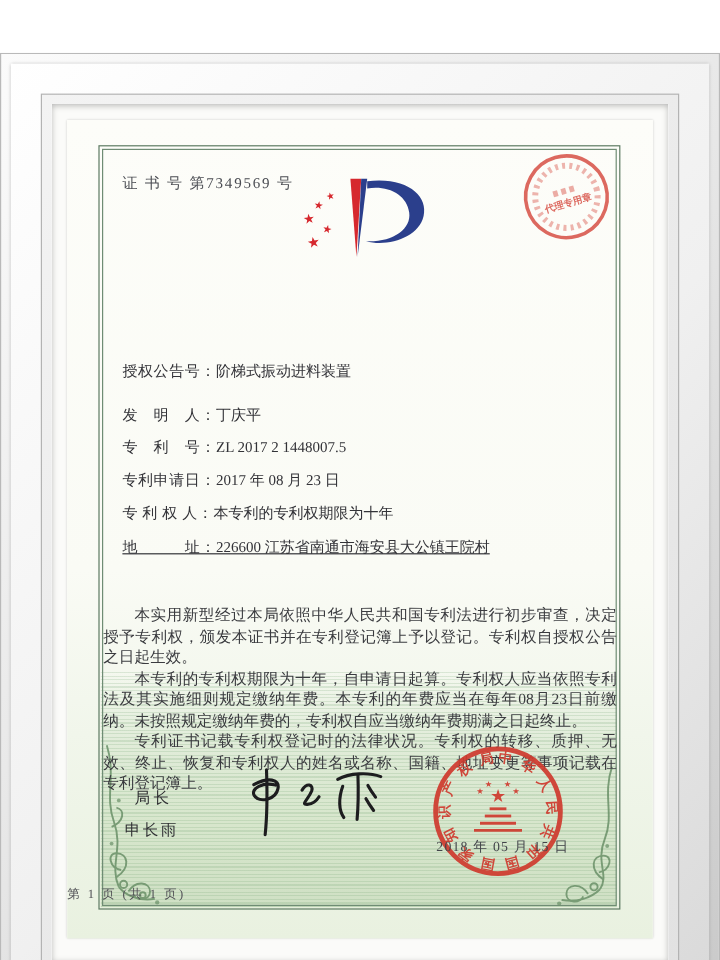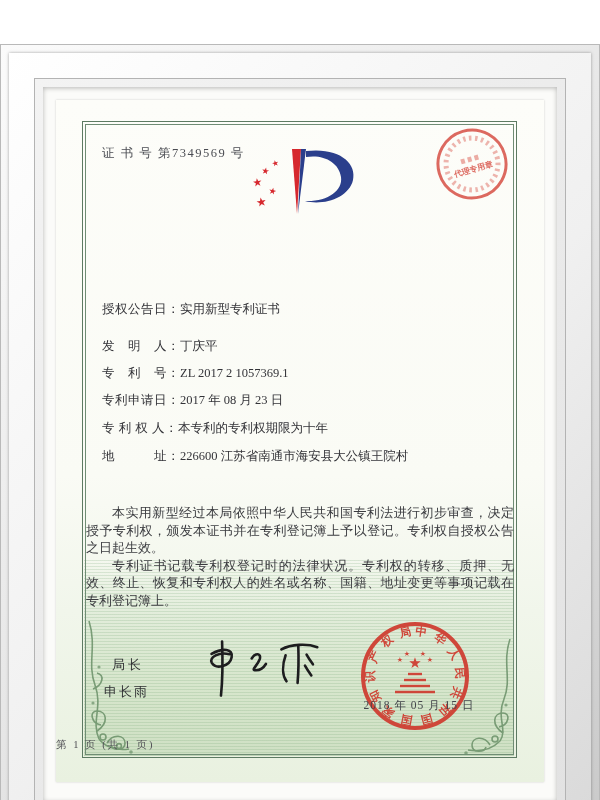--- a/index.html
+++ b/index.html
@@ -98,40 +98,41 @@
         <text x="25" y="20" font-size="8" transform="rotate(-14 25 20)">★</text>
         <text x="14" y="28" font-size="9" transform="rotate(10 14 28)">★</text>
         <text x="7" y="40" font-size="11" transform="rotate(-8 7 40)">★</text>
         <text x="21" y="48" font-size="9" transform="rotate(12 21 48)">★</text>
         <text x="11" y="60" font-size="12" transform="rotate(-10 11 60)">★</text>
       </g>
     </svg>
 
 
     <div class="frow" style="top:201px;">
-      <span class="lab">授权公告日：</span><span>实用新型专利证书</span>
+      <span class="lab">授权公告号：</span><span>阶梯式振动进料装置</span>
     </div>
     <div class="frow" style="top:238px;">
       <span class="lab">发　明　人：</span><span>丁庆平</span>
     </div>
     <div class="frow" style="top:265px;">
-      <span class="lab">专　利　号：</span><span>ZL 2017 2 1057369.1</span>
+      <span class="lab">专　利　号：</span><span>ZL 2017 2 1448007.5</span>
     </div>
     <div class="frow" style="top:292px;">
       <span class="lab">专利申请日：</span><span>2017 年 08 月 23 日</span>
     </div>
     <div class="frow" style="top:320px;">
       <span class="lab">专 利 权 人：</span><span>本专利的专利权期限为十年</span>
     </div>
-    <div class="frow" style="top:348px;">
+    <div class="frow" style="top:348px;text-decoration:underline;">
       <span class="lab">地　　　址：</span><span>226600 江苏省南通市海安县大公镇王院村</span>
     </div>
 
     <div class="paras">
       <p>本实用新型经过本局依照中华人民共和国专利法进行初步审查，决定授予专利权，颁发本证书并在专利登记簿上予以登记。专利权自授权公告之日起生效。</p>
+      <p>本专利的专利权期限为十年，自申请日起算。专利权人应当依照专利法及其实施细则规定缴纳年费。本专利的年费应当在每年08月23日前缴纳。未按照规定缴纳年费的，专利权自应当缴纳年费期满之日起终止。</p>
       <p>专利证书记载专利权登记时的法律状况。专利权的转移、质押、无效、终止、恢复和专利权人的姓名或名称、国籍、地址变更等事项记载在专利登记簿上。</p>
     </div>
 
     <div class="sig-title">局长</div>
     <div class="sig-name">申长雨</div>
     <svg class="sig-svg" width="150" height="70" viewBox="0 0 150 70">
       <g fill="none" stroke="#1d1d1f" stroke-width="2.6" stroke-linecap="round">
         <path d="M22,20 C34,14 44,16 42,24 C40,33 26,36 22,29 C19,23 30,18 40,21"></path>
         <path d="M33,8 C33,30 32,48 30,62"></path>
         <path d="M62,26 C66,20 72,21 70,27 C67,34 60,38 66,38 C70,38 74,35 76,32"></path>

